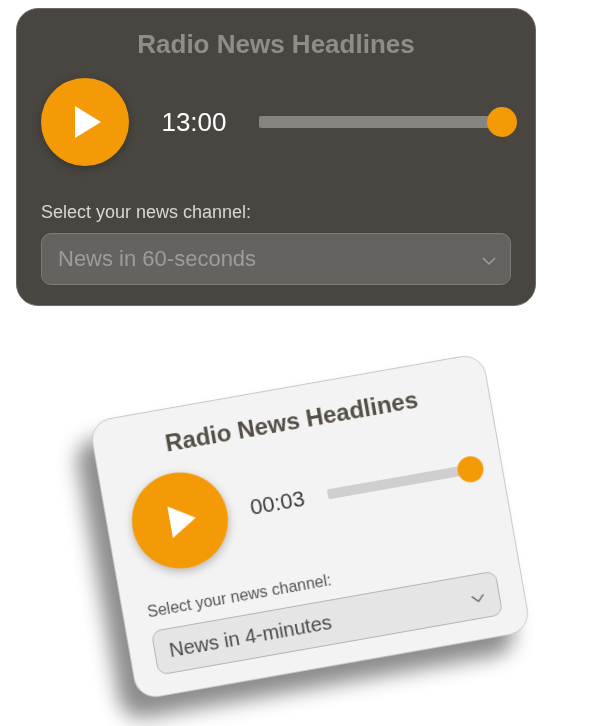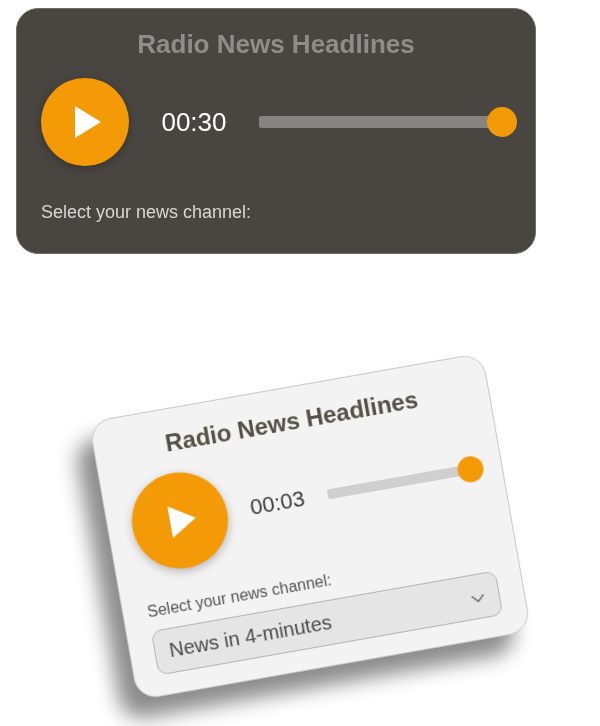--- a/index.html
+++ b/index.html
@@ -191,27 +191,35 @@
   </style>
 </head>
 <body>
 
 <div class="player-dark">
   <div class="title">Radio News Headlines</div>
   <div class="controls">
     <button class="play-btn">
       <span class="play-triangle"></span>
     </button>
-    <div class="time">00:30</div>
+    <div class="time">13:00</div>
     <div class="slider-wrap">
       <div class="slider-track"></div>
       <div class="slider-thumb"></div>
     </div>
   </div>
   <div class="select-label">Select your news channel:</div>
+  <div class="select">
+    <span>News in 60-seconds</span>
+    <span class="chevron">
+      <svg width="14" height="10" viewBox="0 0 14 10">
+          <path d="M1 2 L7 8 L13 2" stroke="#9e9c99" stroke-width="1.5" fill="none"></path>
+        </svg>
+    </span>
+  </div>
 </div>
 
 <div class="player-light-wrap">
   <div class="player-light">
     <div class="title">Radio News Headlines</div>
     <div class="controls">
       <button class="play-btn">
         <span class="play-triangle"></span>
       </button>
       <div class="time">00:03</div>

